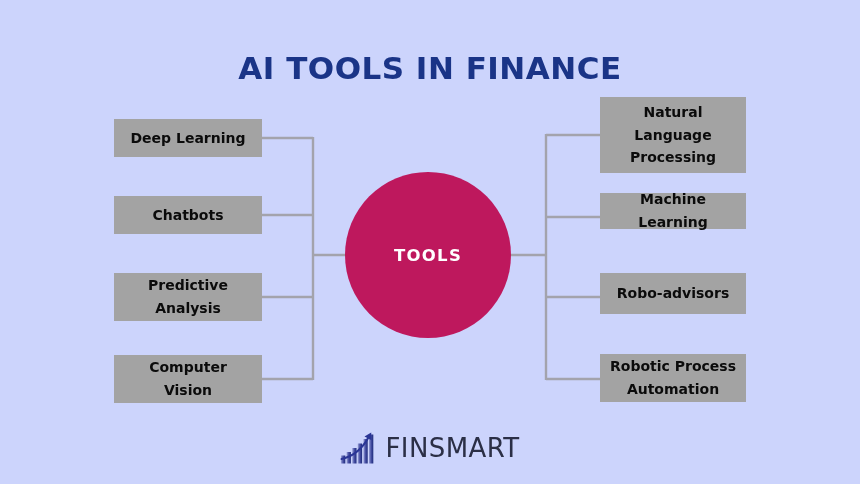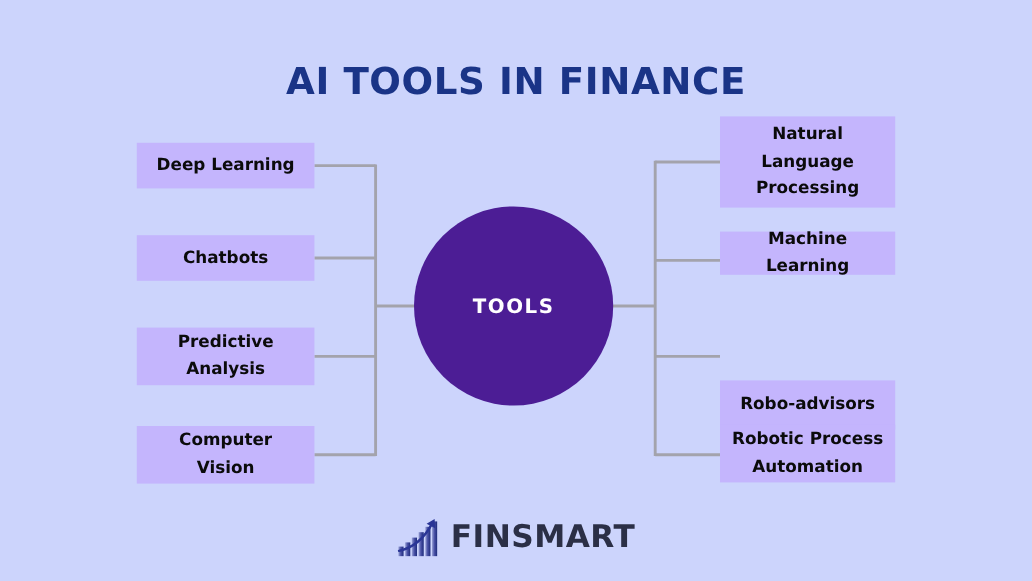--- a/index.html
+++ b/index.html
@@ -25,35 +25,35 @@
 
   
   #connectors{position:absolute;left:0;top:0;width:860px;height:484px;}
 
   
   #center-node{
     position:absolute;
     left:345px;top:172px;
     width:166px;height:166px;
     border-radius:50%;
-    background:#4c1d95;
+    background:#be185d;
     display:flex;align-items:center;justify-content:center;
   }
   #center-node .center-label{
     color:#ffffff;
     font-weight:bold;
     font-size:16.5px;
     letter-spacing:1.3px;
     font-family:"DejaVu Sans", sans-serif;
   }
 
   
   .node-box{
     position:absolute;
-    background:#c4b5fd;
+    background:#a3a3a3;
     display:flex;
     align-items:center;
     justify-content:center;
     text-align:center;
     box-sizing:border-box;
     padding:2px 6px;
   }
   .node-box .node-label{
     color:#0b0b0b;
     font-weight:bold;
@@ -65,35 +65,35 @@
 
   
   #box-deep-learning  {left:114px;top:119px;width:148px;height:38px;}
   #box-chatbots       {left:114px;top:196px;width:148px;height:38px;}
   #box-predictive     {left:114px;top:273px;width:148px;height:48px;}
   #box-computer-vision{left:114px;top:355px;width:148px;height:48px;}
 
   
   #box-nlp            {left:600px;top:97px; width:146px;height:76px;}
   #box-machine-learn  {left:600px;top:193px;width:146px;height:36px;}
-  #box-robo-advisors  {left:600px;top:273px;width:146px;height:41px;margin-top:44px;}
+  #box-robo-advisors  {left:600px;top:273px;width:146px;height:41px;}
   #box-rpa            {left:600px;top:354px;width:146px;height:48px;}
 
   
   #footer-logo{
     position:absolute;
     left:0;top:426px;width:860px;height:42px;
     display:flex;align-items:center;justify-content:center;
     gap:3px;
   }
   #logo-mark{display:block;}
   #logo-wordmark{
     font-family:"DejaVu Sans", sans-serif;
     font-size:26px;
-    font-weight:bold;
+    font-weight:normal;
     letter-spacing:0.4px;
     color:#2b2f46;
     line-height:1;
     position:relative;
     top:1px;
   }
 </style>
 </head>
 <body>
 

